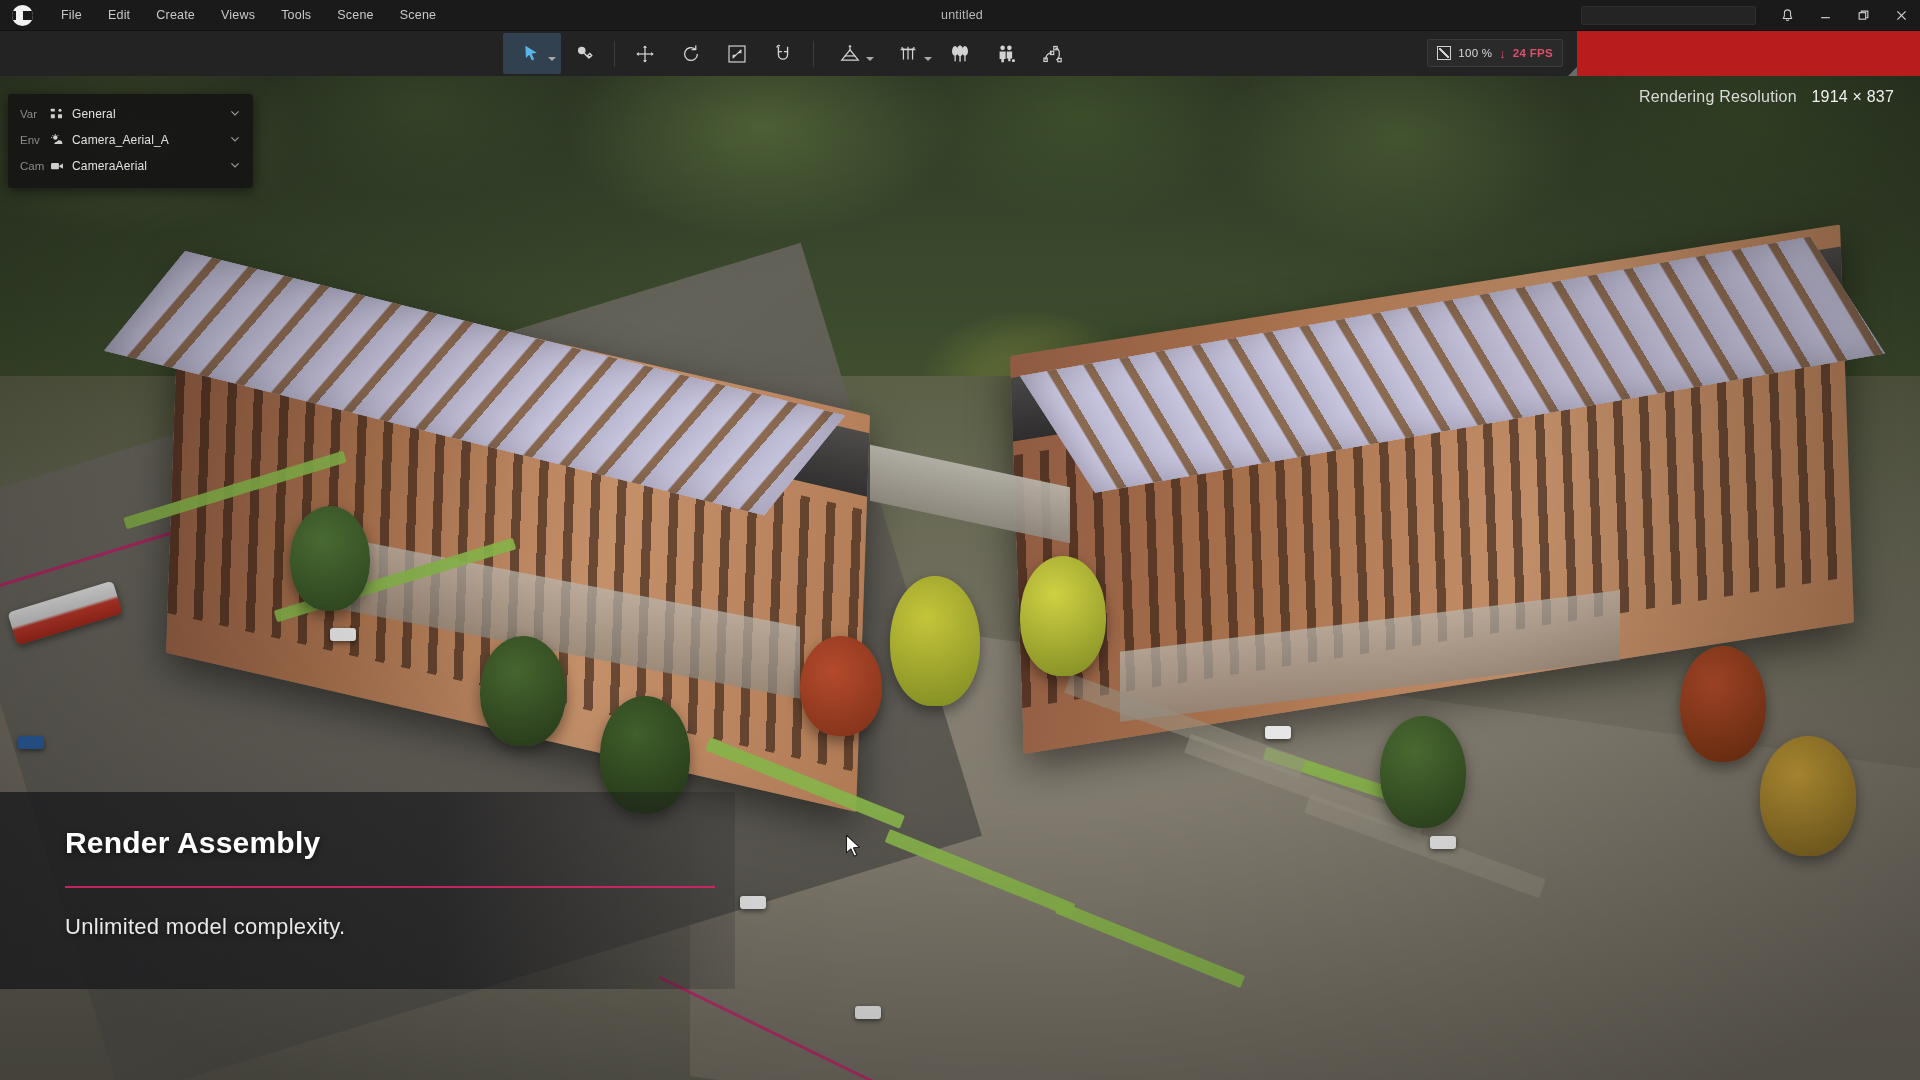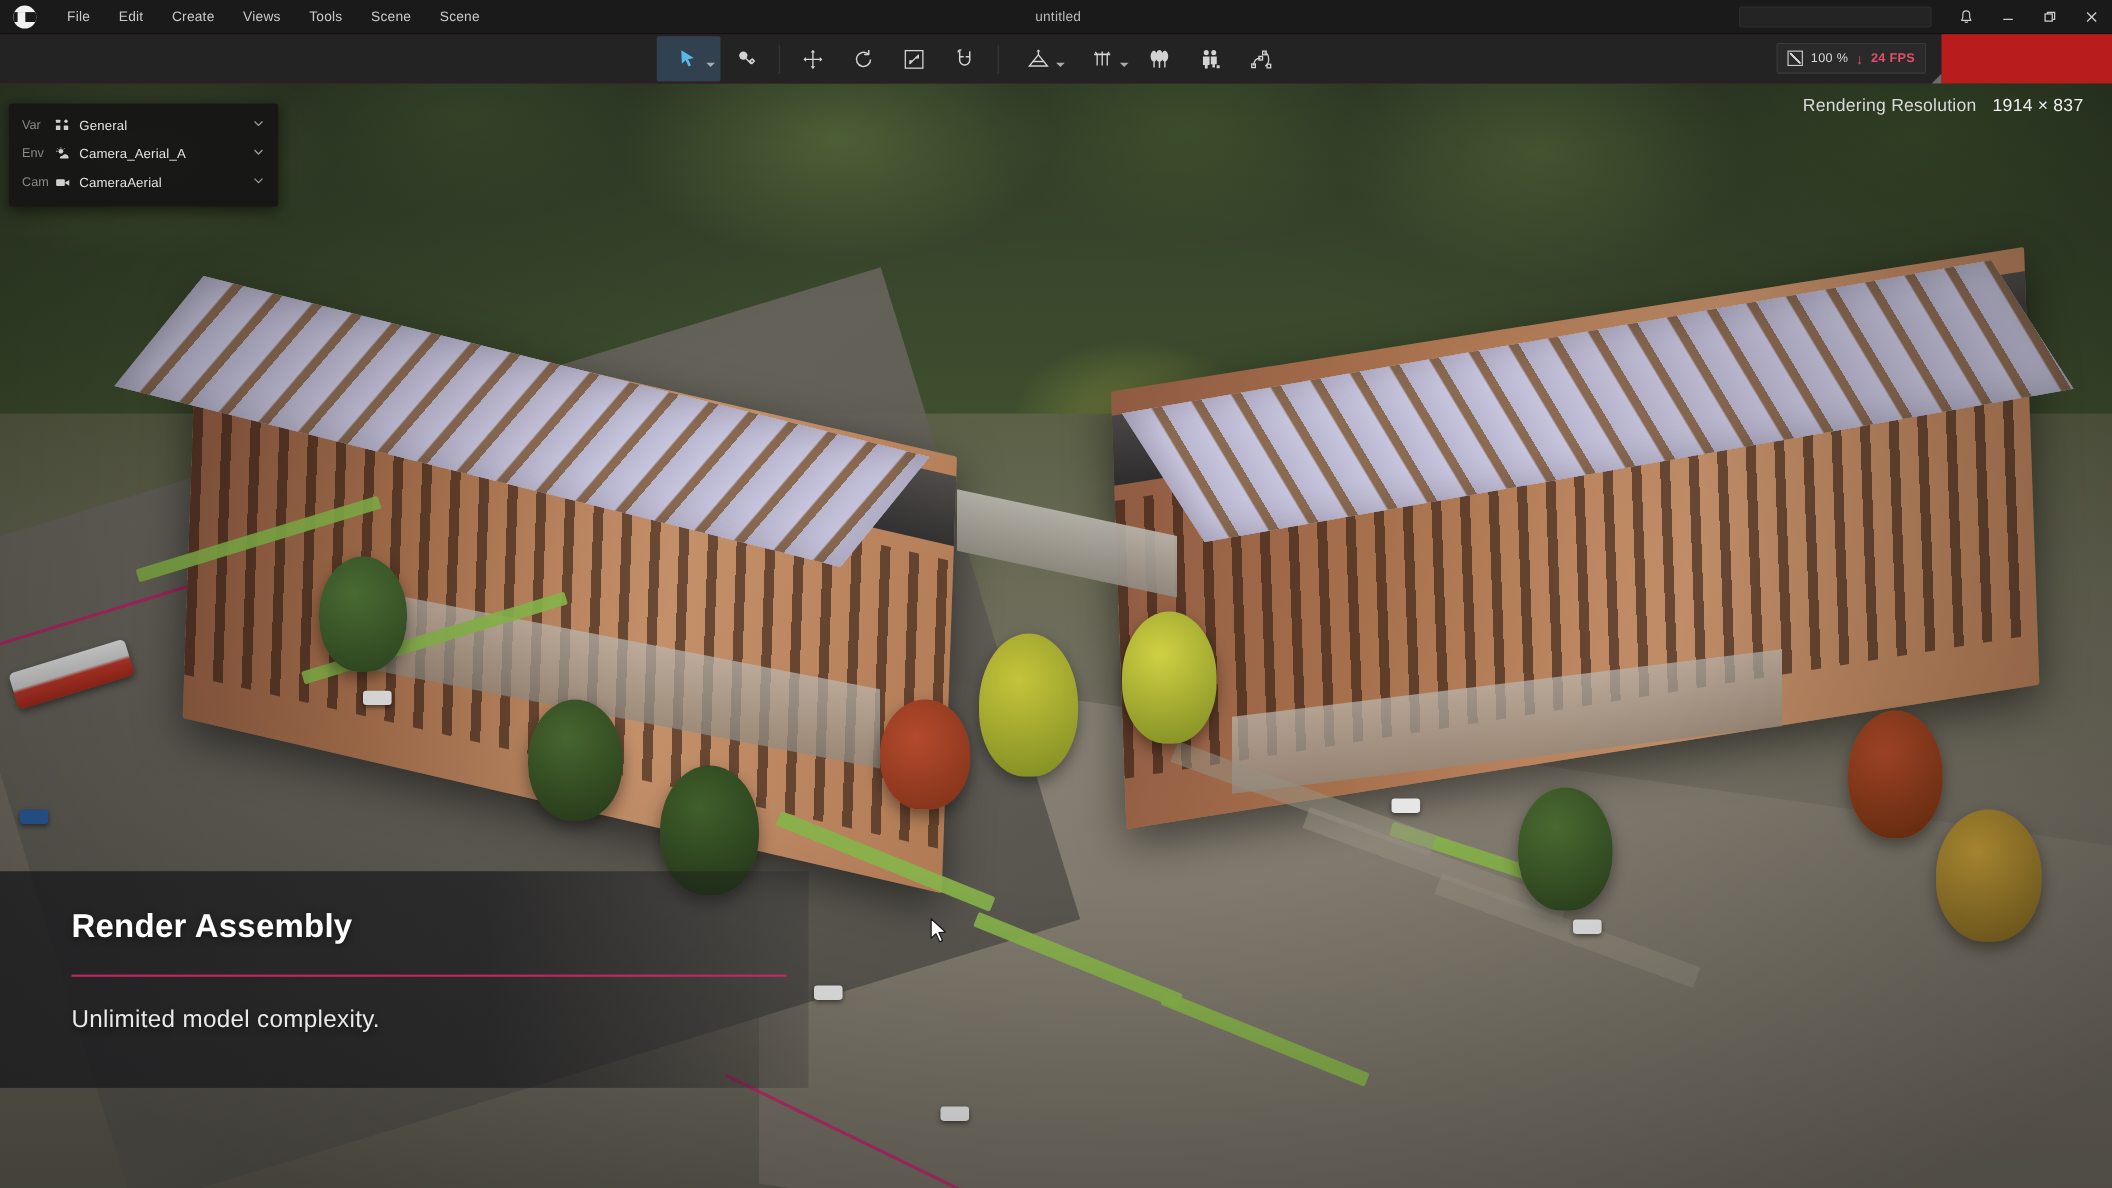--- a/index.html
+++ b/index.html
@@ -40,21 +40,21 @@
     width: 100%; height: 100%; background: transparent; border: none; outline: none;
     color: #ccc; font-size: 11.5px; padding: 0 6px; font-family: "Liberation Sans", sans-serif;
   }
   .winbtn {
     width: 38px; height: 31px; display: flex; align-items: center; justify-content: center;
     color: #cfcfcf;
   }
 
   
   .toolbar {
-    position: absolute; top: 31px; left: 0; width: 1765px; height: 45px;
+    position: absolute; top: 31px; left: 0; width: 1577px; height: 45px;
     background: #232323; display: flex; align-items: center; justify-content: center;
     z-index: 35;
   }
   .tool-group { display: flex; align-items: center; }
   .tool {
     width: 46px; height: 41px; display: flex; align-items: center; justify-content: center;
     color: #d2d2d2; position: relative; border-radius: 2px;
   }
   .tool.active { background: #31414f; }
   .tool.active svg { color: #5ab6e8; }

